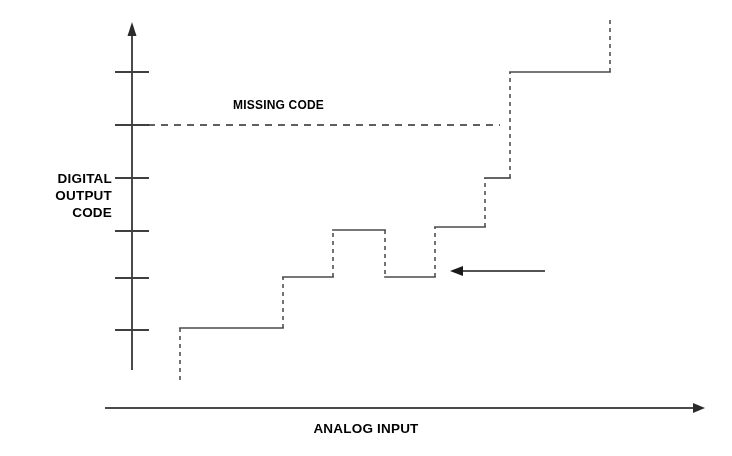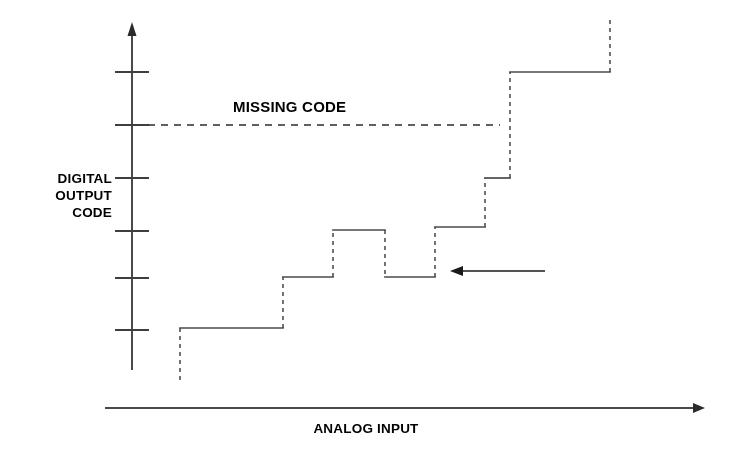--- a/index.html
+++ b/index.html
@@ -88,21 +88,21 @@
   #x-axis-label {
     left: 0px;
     top: 421px;
     width: 732px;
     text-align: center;
     font-size: 13.5px;
   }
   #missing-code-label {
     left: 233px;
     top: 98px;
-    font-size: 15px;
+    font-size: 12px;
   }
   #non-monotonic-label {
     left: 507px;
     top: 263px;
     font-size: 12.5px;
   }
 </style>
 </head>
 <body>
 

